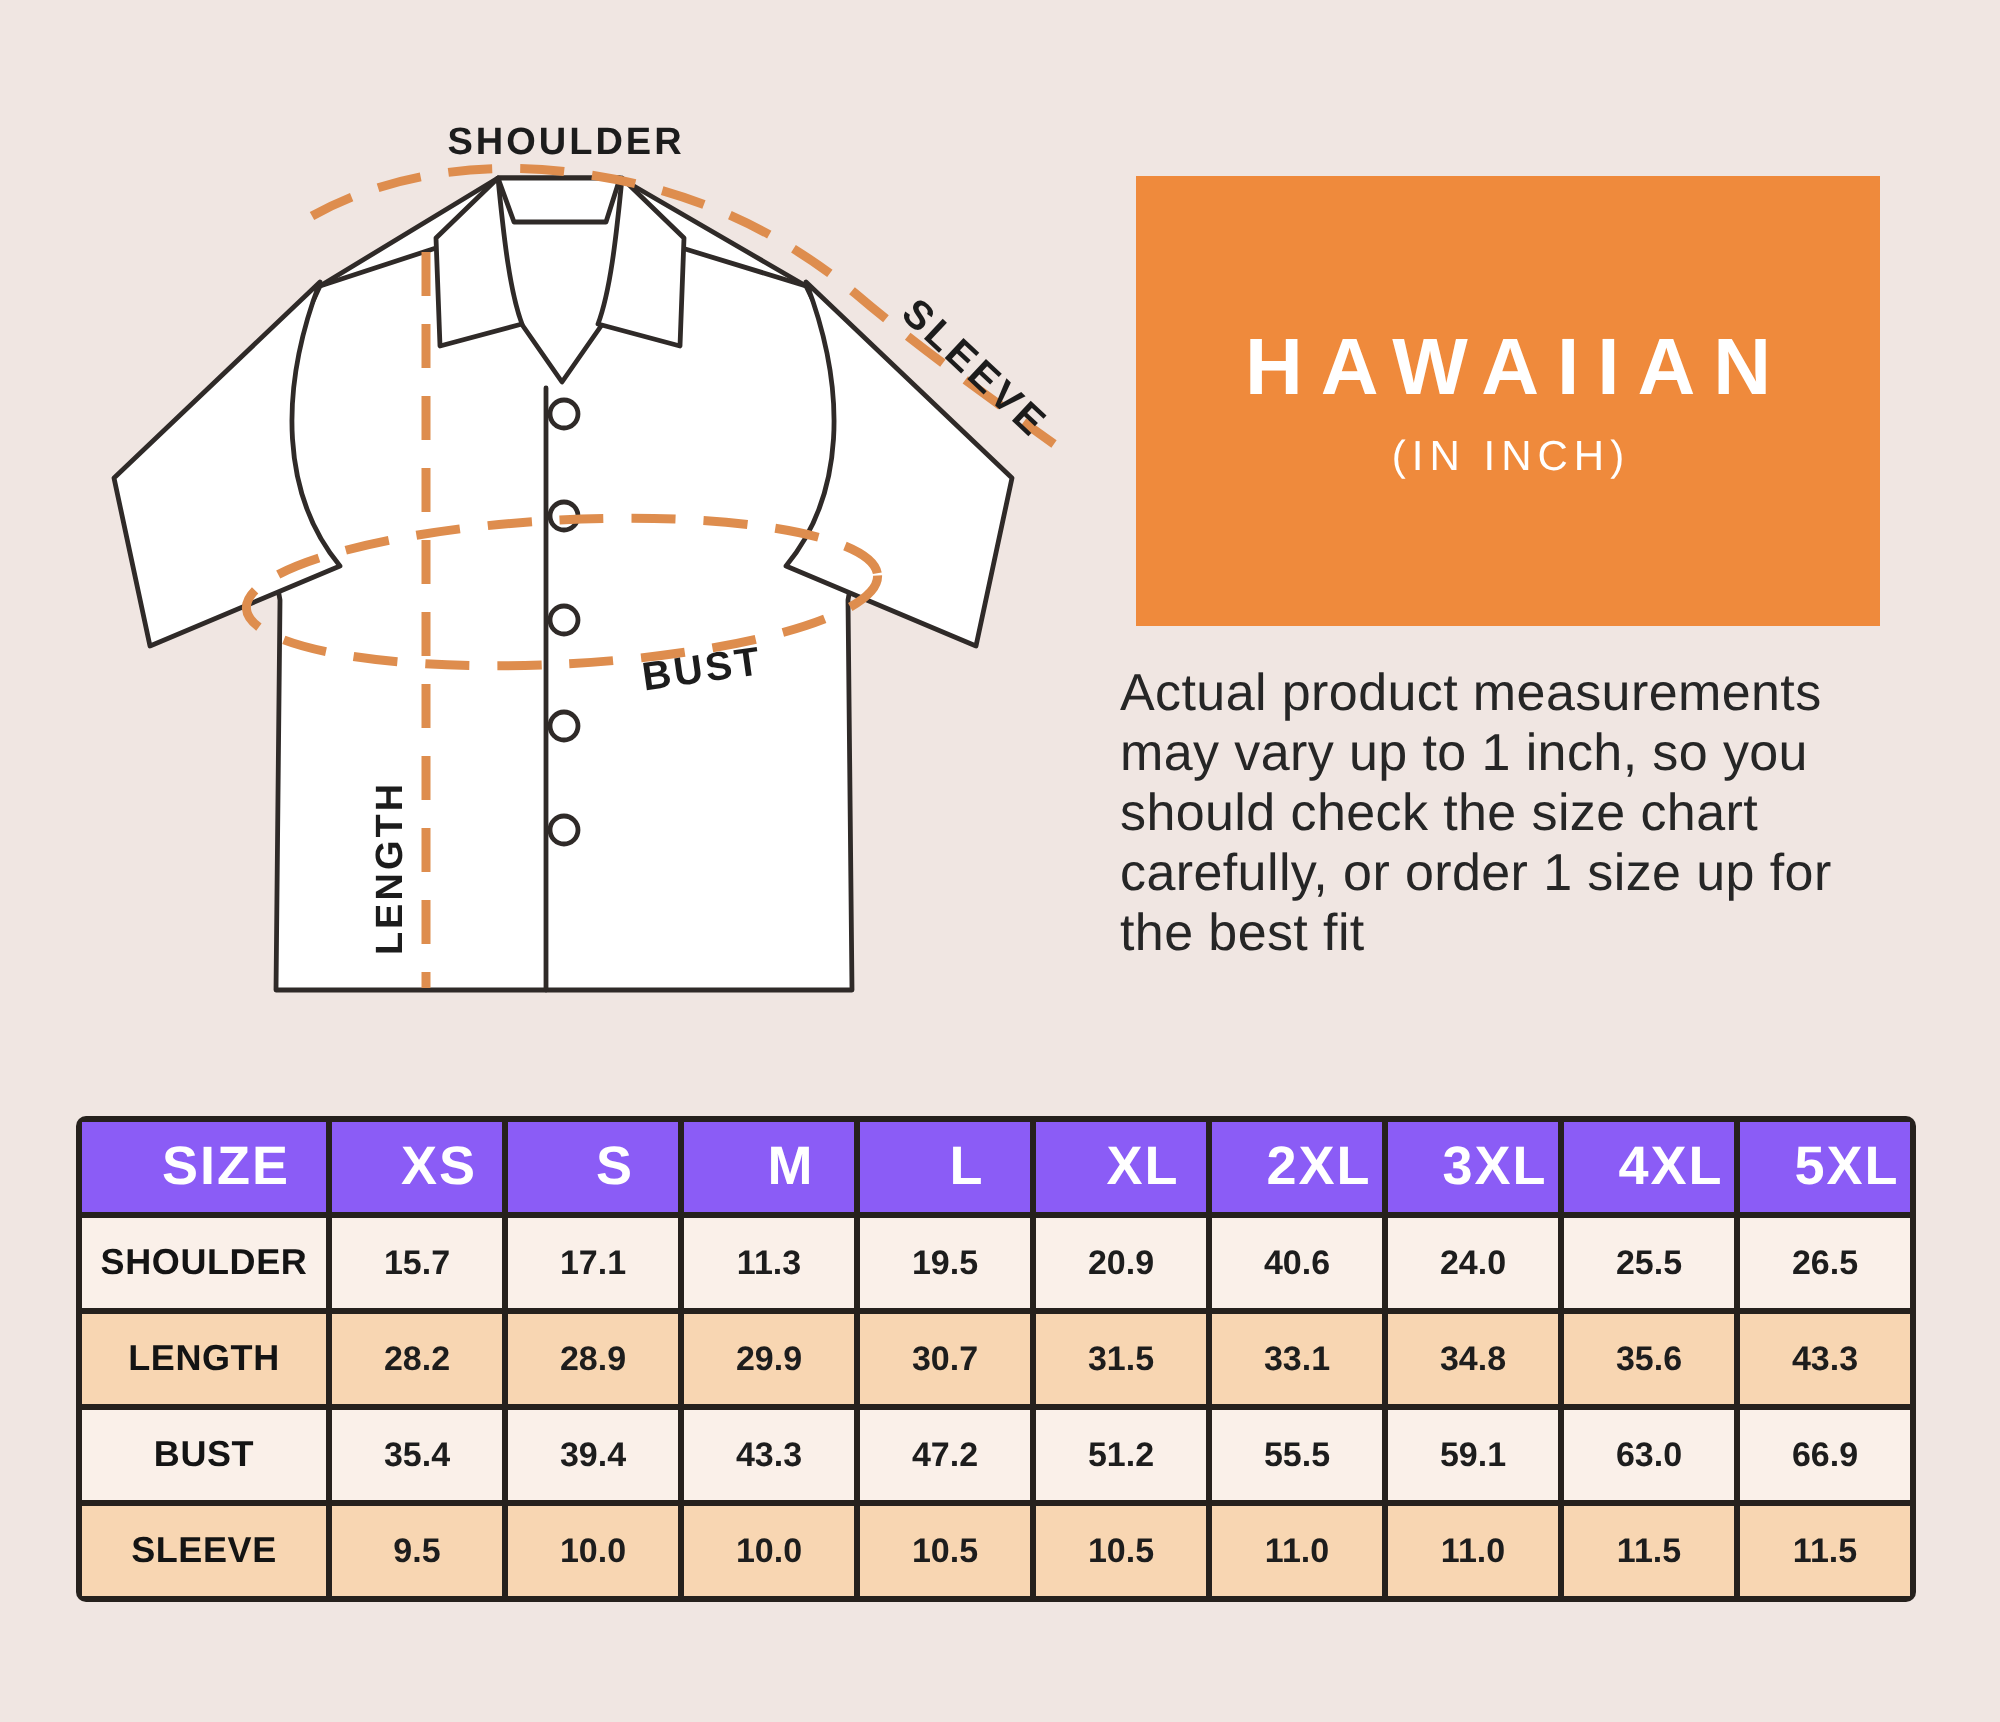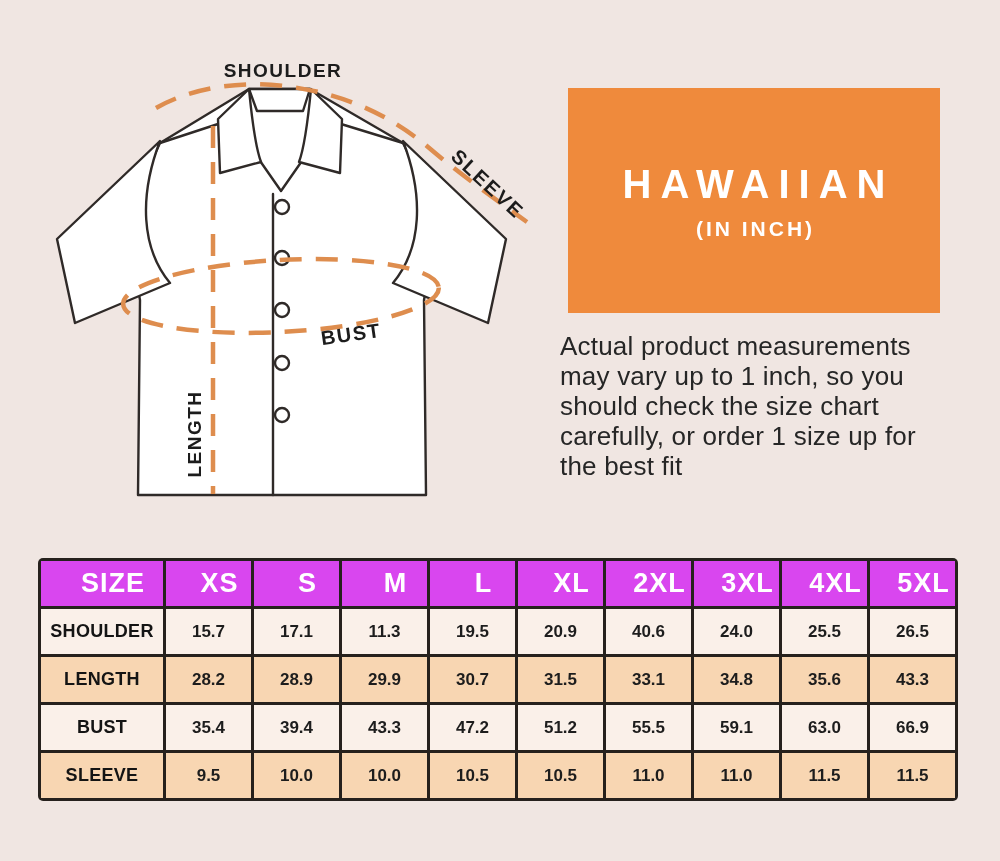--- a/index.html
+++ b/index.html
@@ -23,40 +23,40 @@
   }
   
   .banner {
     position:absolute; left:568px; top:88px; width:372px; height:225px;
     background:#ef8a3c; color:#ffffff;
     display:flex; flex-direction:column; align-items:center; justify-content:center;
     text-align:left;
   }
   .banner .t1 { font-size:40px; font-weight:bold; letter-spacing:9px; text-indent:9px; line-height:47px; }
   .banner .t2 { font-size:27px; font-weight:bold; letter-spacing:5px; text-indent:5px; margin-top:15px; }
-  .banner .t3 { font-size:21px; font-weight:bold; letter-spacing:3px; text-indent:3px; margin-top:9px; }
+  .banner .t3 { font-size:21px; font-weight:normal; letter-spacing:3px; text-indent:3px; margin-top:9px; }
   
   .description {
     position:absolute; left:560px; top:331px; width:410px;
     font-size:26px; line-height:30px; color:#262626;
     white-space:pre-line; letter-spacing:0.2px;
   }
   
   table.size {
     position:absolute; left:38px; top:558px;
     border-collapse:separate; border-spacing:3px;
     background:#26211d; table-layout:fixed;
     border-radius:5px;
   }
   table.size th, table.size td {
     height:45px; text-align:center; vertical-align:middle;
     padding:0; overflow:hidden;
   }
   table.size th.head {
-    background:#d946ef; color:#ffffff;
+    background:#8b5cf6; color:#ffffff;
     font-size:27px; font-weight:bold; letter-spacing:1px;padding-left:22px;
   }
   table.size tr.light th.rowlabel, table.size tr.light td { background:#faf0e9; }
   table.size tr.peach th.rowlabel, table.size tr.peach td { background:#f8d6b2; }
   table.size th.rowlabel { font-size:18px; font-weight:bold; color:#141414; letter-spacing:0.3px; }
   table.size td { font-size:17px; font-weight:bold; color:#1d1d1d; }
 </style>
 </head>
 <body>
 

